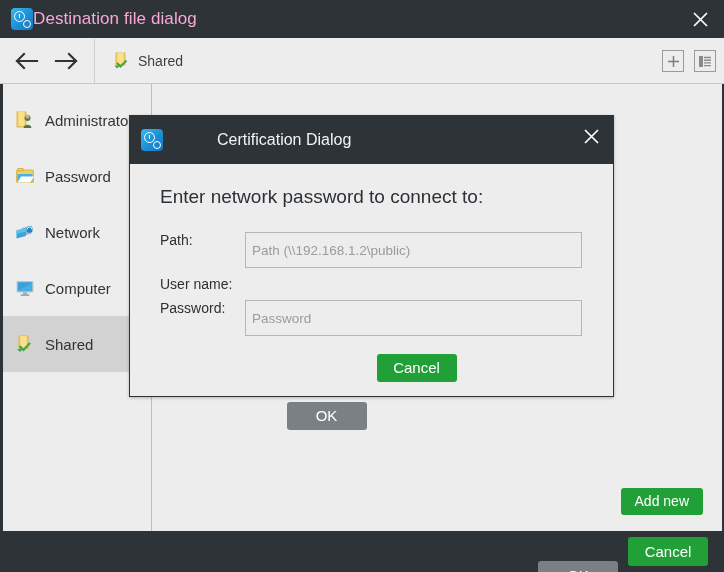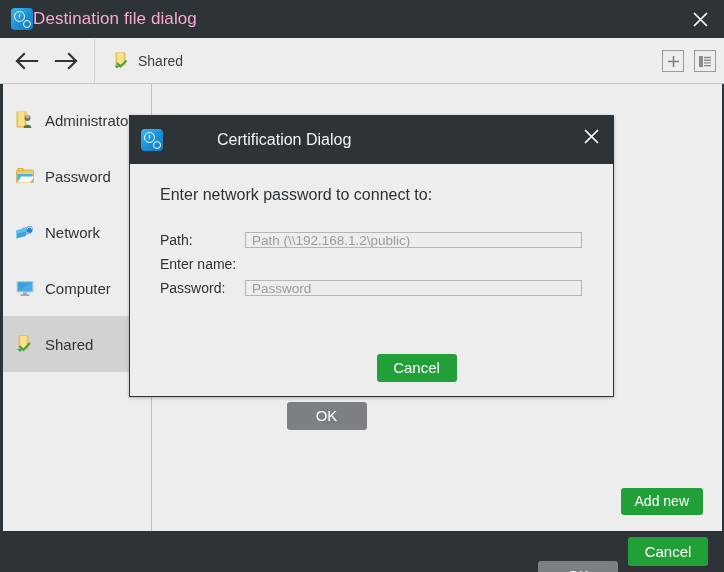--- a/index.html
+++ b/index.html
@@ -261,21 +261,21 @@
     display: flex;
     align-items: center;
     justify-content: center;
   }
   .dlg-body {
     padding: 0;
     position: relative;
     height: calc(100% - 41px);
   }
   .dlg-prompt {
-    font-size: 16px;
+    font-size: 19px;
     color: #2c3136;
     position: absolute;
     left: 30px;
     top: 22px;
   }
   .form {
     position: absolute;
     left: 30px;
     top: 68px;
     width: 422px;
@@ -286,21 +286,21 @@
     margin-bottom: 8px;
   }
   .form-label {
     width: 85px;
     font-size: 14px;
     color: #2c3136;
     flex: 0 0 auto;
   }
   .form-input {
     flex: 1 1 auto;
-    height: 16px;
+    height: 36px;
     border: 1px solid #b6b6b6;
     background: #ededed;
     box-sizing: border-box;
     font-family: "Liberation Sans", sans-serif;
     font-size: 13.5px;
     color: #2c3136;
     padding: 0 6px;
     outline: none;
   }
   .form-input::placeholder { color: #9b9b9b; opacity: 1; }
@@ -465,21 +465,21 @@
 
     <div class="dlg-body">
       <div class="dlg-prompt">Enter network password to connect to:</div>
 
       <div class="form">
         <div class="form-row">
           <span class="form-label">Path:</span>
           <input class="form-input" type="text" placeholder="Path (\\192.168.1.2\public)" style="">
         </div>
         <div class="form-row">
-          <span class="form-label">Enter name:</span>
+          <span class="form-label">User name:</span>
         </div>
         <div class="form-row">
           <span class="form-label">Password:</span>
           <input class="form-input" type="text" placeholder="Password" style="">
         </div>
       </div>
 
       <div class="dlg-actions">
         <button class="btn btn-gray">OK</button>
         <button class="btn btn-green">Cancel</button>

